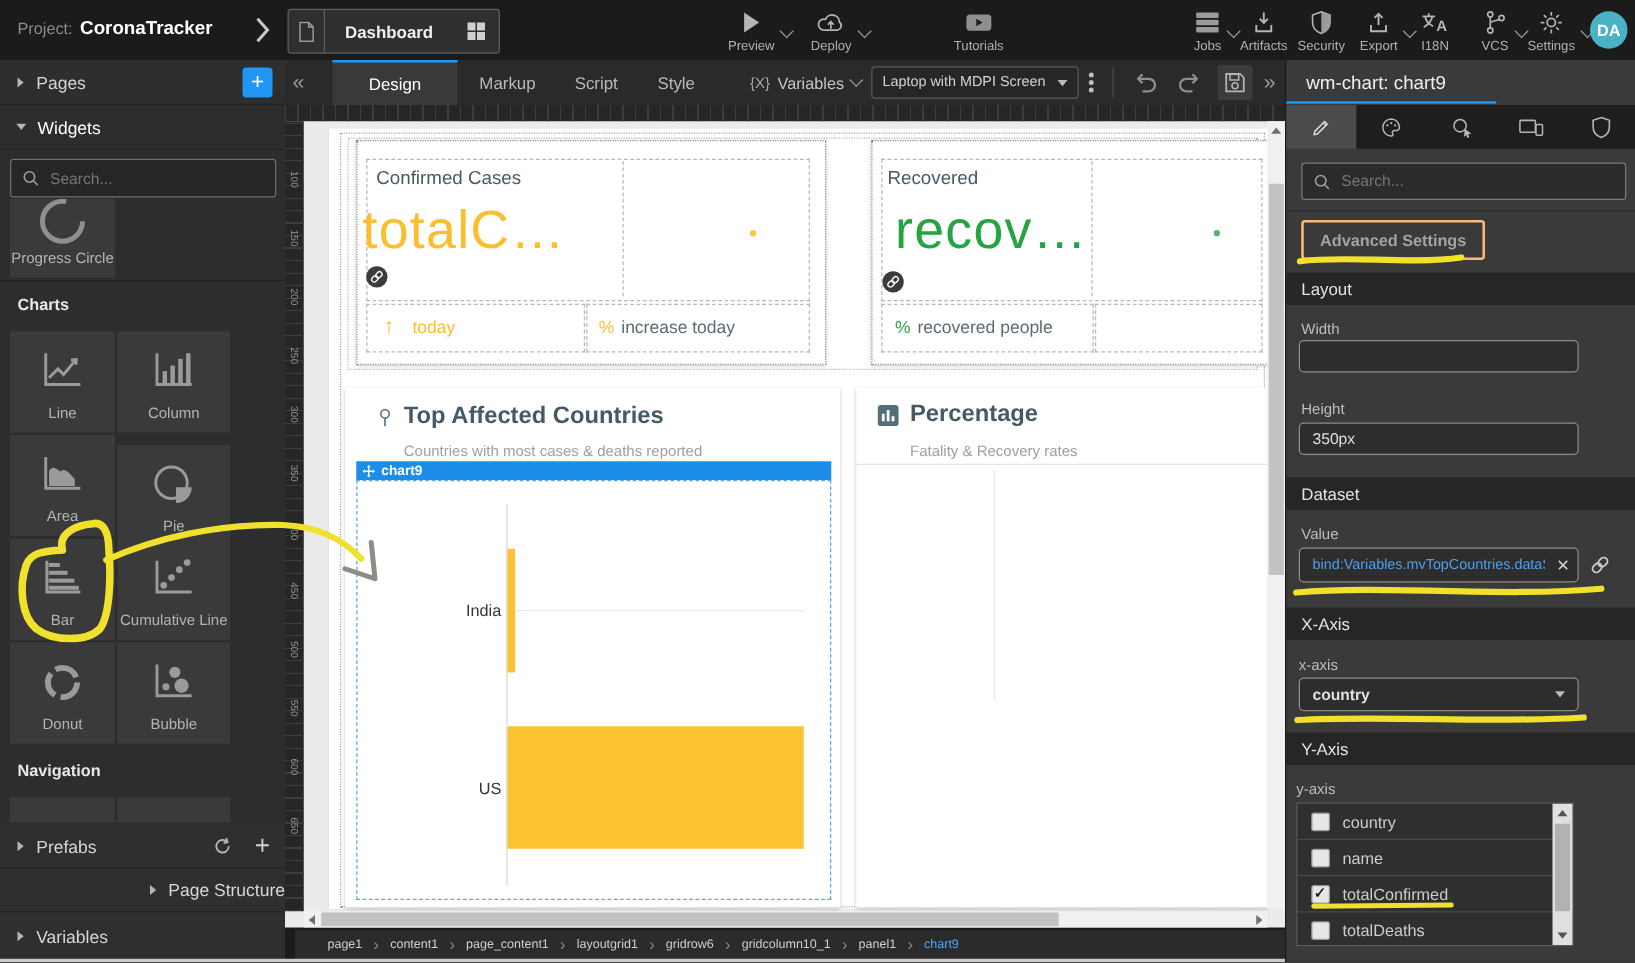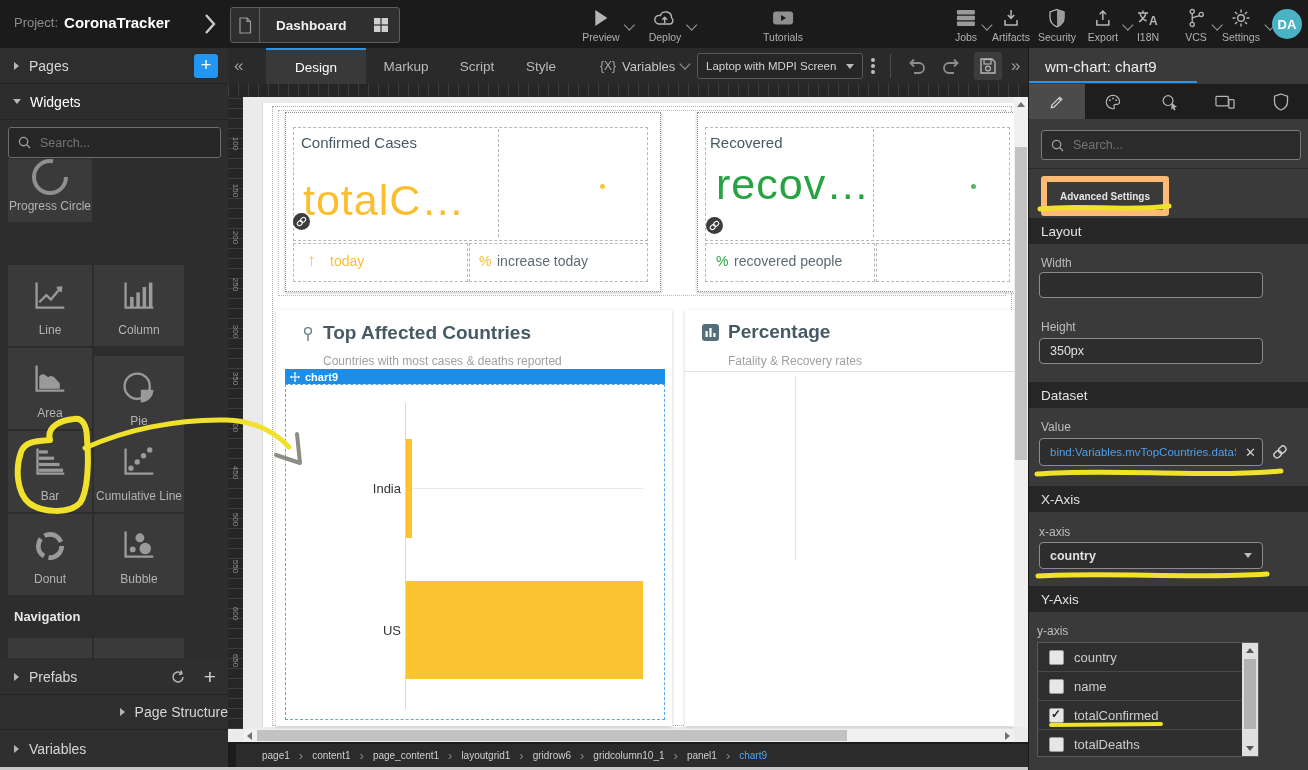--- a/index.html
+++ b/index.html
@@ -269,20 +269,21 @@
       <input placeholder="Search..." style="">
     </div>
     <div class="tile" style="left:8px;top:111px;height:63px;">
       <span class="tic" style="top:-4px;">
         <svg width="44" height="44" viewBox="0 0 44 44">
             <circle cx="22" cy="22" r="16" stroke="#8f8f8f" stroke-width="4" fill="none" stroke-dasharray="78 22"></circle>
           </svg>
       </span>
       <span style="position:relative;z-index:2;background:transparent;">Progress Circle</span>
     </div>
+    <div class="shead" style="top:176px;height:38px;border-top:1px solid #242424;">Charts</div>
 
     <div class="tile" style="left:8px;top:217px;">
       <span class="tic">
           <svg width="36" height="34" viewBox="0 0 20 19">
             <path d="M2.5 2 V16 H18" stroke="#9a9a9a" stroke-width="1.3" fill="none"></path>
             <path d="M4 13 L8 9 L10.5 11.5 L15.5 5.5" stroke="#9a9a9a" stroke-width="1.3" fill="none"></path>
             <path d="M13.8 5 L16.2 4.8 L16 7.2" stroke="#9a9a9a" stroke-width="1.3" fill="none"></path>
           </svg>
         </span>
       <span>Line</span>
@@ -404,21 +405,21 @@
       </div>
     <div id="page" class="ab"></div>
 
     <div class="ab dotted" style="left:44px;top:22px;width:738px;height:618px;border-color:#ababab;"></div>
     <div class="ab dotted" style="left:50px;top:26px;width:726px;height:184px;border-color:#bdbdbd;"></div>
 
     <div class="card" style="left:57px;top:28px;width:374px;height:178px;">
       <div class="dashbox" style="left:7px;top:14px;width:353px;height:112px;"></div>
       <div class="dashbox" style="left:212px;top:16px;width:0;height:108px;border-width:0 0 0 1px;"></div>
       <div class="cardlabel" style="left:15px;top:21px;">Confirmed Cases</div>
-      <div class="bigval" style="left:17px;top:47px;color:#fcbe2c;margin-top:16px;">totalC…</div>
+      <div class="bigval" style="left:4px;top:47px;color:#fcbe2c;">totalC…</div>
       <div class="badge" style="left:7px;top:100px;">
         <svg width="11" height="11" viewBox="0 0 12 12">
             <g transform="rotate(-45 6 6)">
               <rect x="0.5" y="3.8" width="6" height="4.4" rx="2.2" stroke="#fff" stroke-width="1.2" fill="none"></rect>
               <rect x="5.5" y="3.8" width="6" height="4.4" rx="2.2" stroke="#fff" stroke-width="1.2" fill="none"></rect>
             </g>
           </svg>
       </div>
       <div class="dot" style="left:314px;top:71px;background:#f7c73e;"></div>
       <div class="dashbox" style="left:7px;top:130px;width:173px;height:37px;"></div>
@@ -562,21 +563,21 @@
       </div>
     </div>
     <div class="sinput" style="left:12px;top:82px;width:258px;height:28px;background:#2b2b2b;border-color:#7a7a7a;">
       <svg width="13" height="13" viewBox="0 0 14 14" style="margin:0 7px 0 9px;">
           <circle cx="6" cy="6" r="4.5" stroke="#9e9e9e" stroke-width="1.4" fill="none"></circle>
           <path d="M9.5 9.5 L13 13" stroke="#9e9e9e" stroke-width="1.4"></path>
         </svg>
       <input placeholder="Search..." style="">
     </div>
     <div class="ab" style="left:0;top:120px;width:280px;height:1px;background:#2a2a2a;"></div>
-    <div class="ab flex" style="left:12px;top:128px;height:28px;padding:0 13px;border:6px solid #fdba74;border-radius:3px;color:#e5e5e5;font-size:10px;font-weight:bold;cursor:pointer;">Advanced Settings</div>
+    <div class="ab flex" style="left:12px;top:128px;height:28px;padding:0 13px;border:2px solid #fdba74;border-radius:3px;color:#a3a3a3;font-size:13px;font-weight:bold;cursor:pointer;">Advanced Settings</div>
 
     <div class="rsec" style="top:170px;">Layout</div>
     <div class="rlbl" style="left:12px;top:208px;">Width</div>
     <input class="rinput" style="left: 10px; top: 224px; width: 224px; height: 26px;" value="">
     <div class="rlbl" style="left:12px;top:272px;">Height</div>
     <input class="rinput" style="left: 10px; top: 290px; width: 224px; height: 26px;" value="350px">
 
     <div class="rsec" style="top:334px;">
         <span>Dataset</span>
       </div>

